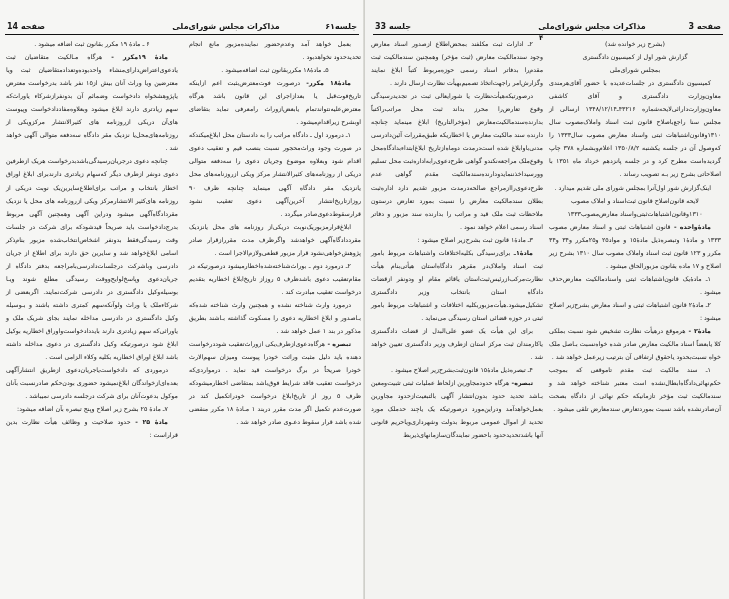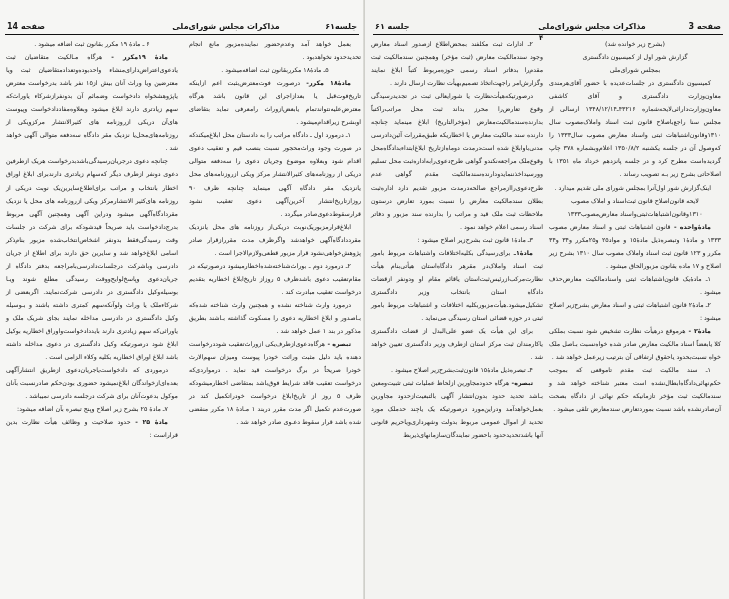--- a/index.html
+++ b/index.html
@@ -75,21 +75,21 @@
         <p><b>مادۀ ۲۵ - </b><span>حدود صلاحیت و وظائف هیأت نظارت بدین قراراست :</span></p>
       </div>
   </div>
 
   <div class="gutter"></div>
 
   <div class="page right">
     <div class="header">
       <span class="h-right">صفحه 3</span>
       <span class="h-center">مذاکرات مجلس شورای‌ملی</span>
-      <span class="h-left">جلسه ۶۱</span>
+      <span class="h-left">جلسه 33</span>
     </div>
     <span class="mark" style="left:174px; top:34px;">۴</span>
     <div class="col c-right">
         <p class="center"><span>(بشرح زیر خوانده شد)</span></p>
         <p class="center"><span>گزارش شور اول از کمیسیون دادگستری</span></p>
         <p class="center"><span>بمجلس شورای‌ملی</span></p>
         <p><span>کمیسیون دادگستری در جلسات‌عدیده با حضور آقای‌هرمندی معاون‌وزارت دادگستری و آقای کاشفی معاون‌وزارت‌دارائی‌لایحه‌شماره ۴۳۲۱۶ـ۱۳۴۸/۱۲/۱۴ ارسالی از مجلس سنا راجع‌باصلاح قانون ثبت اسناد واملاک‌مصوب سال ۱۳۱۰وقانون‌اشتباهات ثبتی واسناد معارض مصوب سال۱۳۳۳ را که‌وصول آن در جلسه یکشنبه ۱۳۵۰/۸/۲ اعلام‌وبشماره ۳۷۸ چاپ گردیده‌است مطرح کرد و در جلسه پانزدهم خرداد ماه ۱۳۵۱ با اصلاحاتی بشرح زیر بـه تصویب رساند .</span></p>
         <p><span>اینک‌گزارش شور اول‌آنرا بمجلس شورای ملی تقدیم میدارد .</span></p>
         <p class="center"><span>لایحه قانون‌اصلاح قانون ثبت‌اسناد و املاک مصوب ۱۳۱۰وقانون‌اشتباهات‌ثبتی‌واسناد معارض‌مصوب۱۳۳۳</span></p>
         <p><b>مادۀواحده - </b><span>قانون اشتباهات ثبتی و اسناد معارض مصوب ۱۳۳۳ و مادۀ۱ وتبصره‌ذیل مادۀ۱۵ و مواد۲۵ و۲۵مکرر و۳۴ و۳۴ مکرر و ۱۲۳ قانون ثبت اسناد واملاک مصوب سال ۱۳۱۰ بشرح زیر اصلاح و ۱۷ ماده بقانون مزبورالحاق میشود .</span></p>

